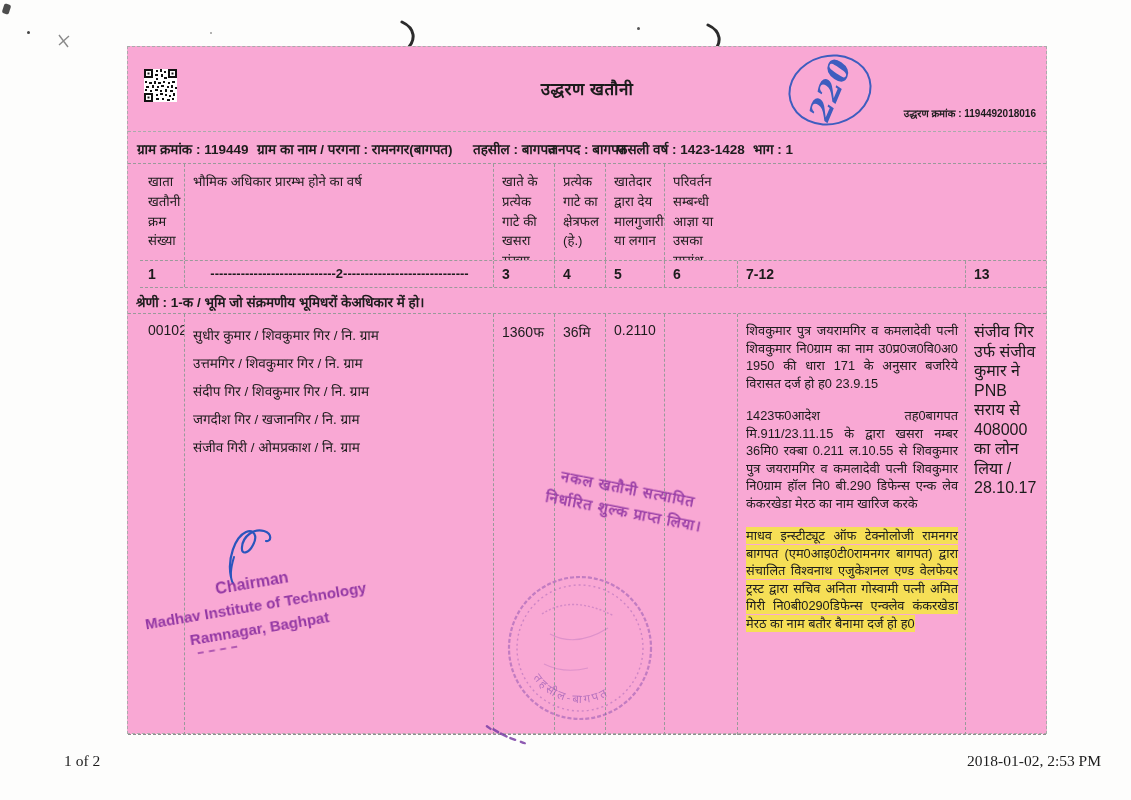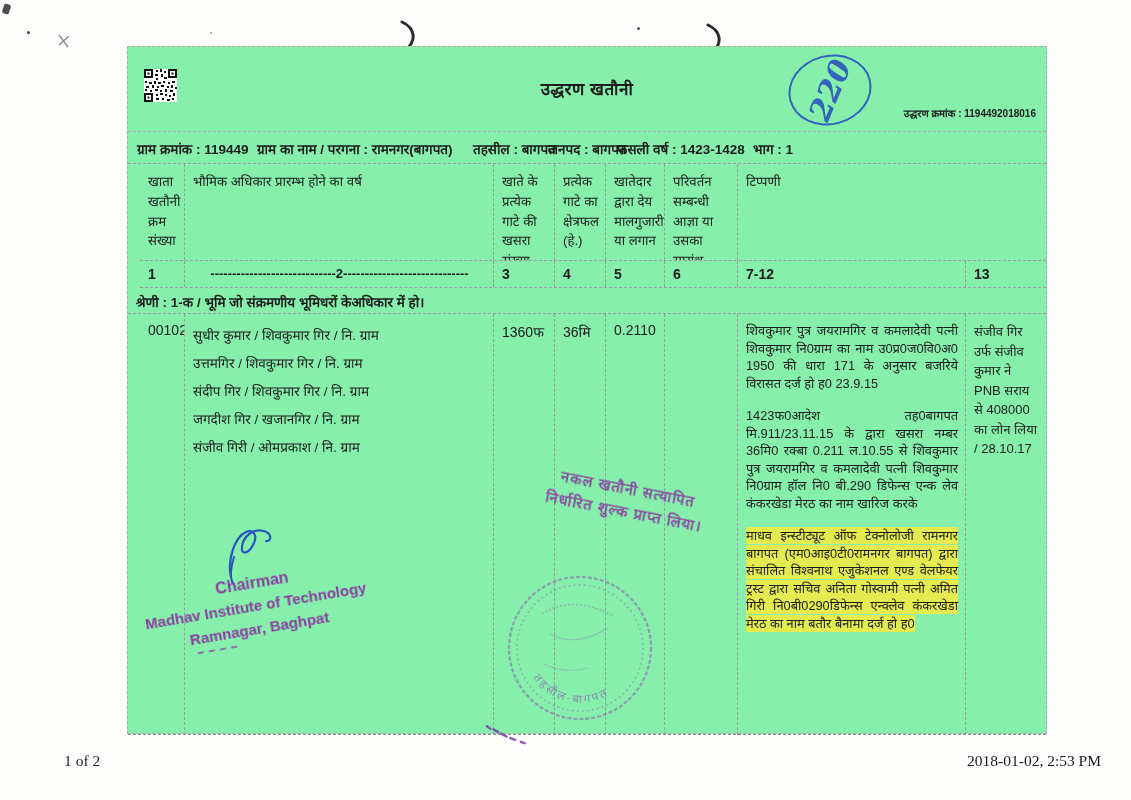--- a/index.html
+++ b/index.html
@@ -13,21 +13,21 @@
   html,body{width:1131px;height:800px;overflow:hidden;}
   body{
     background:#fdfdfc;
     font-family:"Liberation Sans", sans-serif;
     color:var(--ink);
     position:relative;
   }
   .page{
     position:absolute; left:127px; top:46px; width:920px; height:688px;
     border:1px dashed #ababab;
-    background:#86efac;
+    background:#f9a8d4;
   }
   
   .qr{position:absolute;left:16px;top:22px;}
   .doc-title{
     position:absolute; top:30px; left:0; width:100%;
     text-align:center; font-size:17px; font-weight:600; letter-spacing:.5px;
   }
   .serial-circle{
     position:absolute; left:660px; top:8px; width:84px; height:70px;
     border:2.5px solid var(--pen-blue); border-radius:50%;
@@ -61,21 +61,21 @@
   .row-head{height:97px; border-bottom:1px dashed var(--line); line-height:1.5;}
   .row-nums{height:27px; border-bottom:1px dashed var(--line); font-weight:600; font-size:14px;}
   .row-nums>div{padding-top:5px;}
   .row-cat{height:26px; border-bottom:1px dashed var(--line); font-weight:600; font-size:13.5px; padding:5px 8px;}
   .row-data{height:421px;}
   .holders div{line-height:28px; font-size:13.5px; white-space:nowrap;}
   .val{font-size:14px; padding-top:10px;}
   .orders{font-size:12.8px; line-height:17.5px; text-align:justify; padding-top:10px;}
   .orders p{margin-bottom:15px;}
   .orders mark{background:rgba(246,233,63,.85); color:inherit; padding:1px 0;}
-  .remark{font-size:13px; line-height:19.5px; padding-top:10px;}
+  .remark{font-size:16px; line-height:19.5px; padding-top:10px;}
   .dash2{text-align:center; font-size:13px; letter-spacing:0; white-space:nowrap; overflow:hidden;}
   
   .stamp-verify{
     position:absolute; left:398px; top:430px; width:200px;
     transform:rotate(11deg); text-align:center;
     color:var(--stamp-purple); font-weight:700; font-size:15px; line-height:23px;
     letter-spacing:1px; opacity:.85; filter:blur(.2px); pointer-events:none;
   }
   .stamp-chairman{
     position:absolute; left:8px; top:524px; width:240px;
@@ -188,21 +188,20 @@
   </div>
 
   <div class="sheet">
     <div class="grid8 row-head">
       <div>खाता खतौनी क्रम संख्या</div>
       <div>भौमिक अधिकार प्रारम्भ होने का वर्ष</div>
       <div>खाते के प्रत्येक गाटे की खसरा संख्या</div>
       <div>प्रत्येक गाटे का क्षेत्रफल (हे.)</div>
       <div>खातेदार द्वारा देय मालगुजारी या लगान</div>
       <div>परिवर्तन सम्बन्धी आज्ञा या उसका सारांश उनकी संख्या तथा दिनाँक सहित और आज्ञा देने वाले अधिकारी का पद</div>
-      <div>टिप्पणी</div>
     </div>
 
     <div class="grid8 row-nums">
       <div>1</div>
       <div class="dash2">-----------------------------2-----------------------------</div>
       <div>3</div>
       <div>4</div>
       <div>5</div>
       <div>6</div>
       <div>7-12</div>

